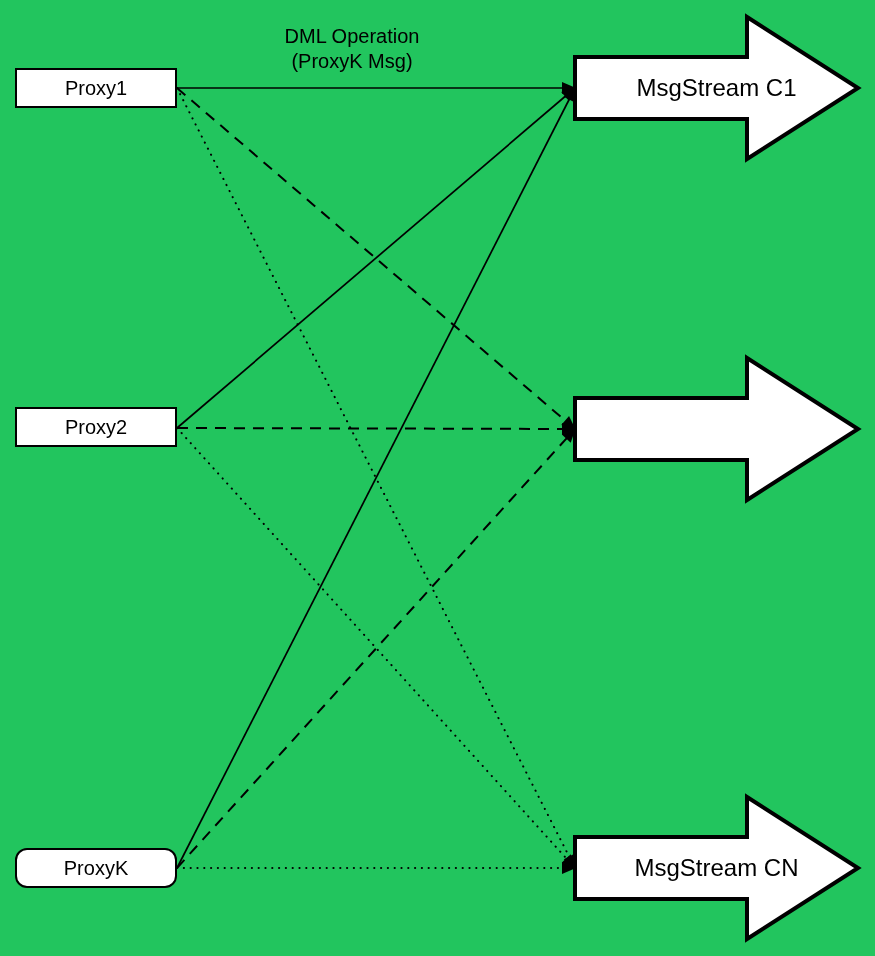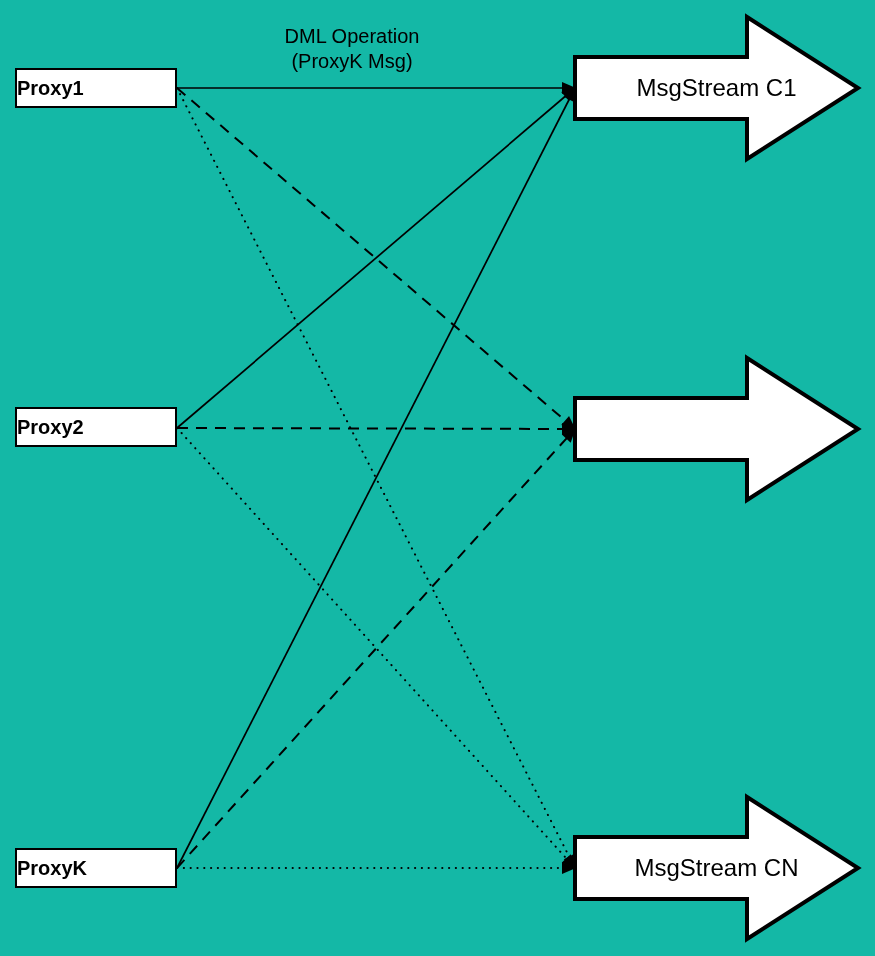--- a/index.html
+++ b/index.html
@@ -4,21 +4,21 @@
 <style>
   html, body {
     margin: 0;
     padding: 0;
     background: #ffffff;
   }
   .stage {
     position: relative;
     width: 875px;
     height: 956px;
-    background: #14b8a6;
+    background: #22c55e;
     font-family: "Liberation Sans", sans-serif;
     color: #000000;
     overflow: hidden;
   }
   .canvas-svg {
     position: absolute;
     left: 0;
     top: 0;
     width: 875px;
     height: 956px;
@@ -46,23 +46,22 @@
     line-height: 25px;
     white-space: nowrap;
   }
   .proxy {
     position: absolute;
     box-sizing: border-box;
     border: 2px solid #000000;
     background: #ffffff;
     display: flex;
     align-items: center;
-    justify-content: flex-start;
+    justify-content: center;
     font-size: 20px;
-    font-weight: bold;
   }
   .stream-label {
     position: absolute;
     left: 575px;
     width: 283px;
     text-align: center;
     font-size: 24px;
     line-height: 24px;
     pointer-events: none;
   }
@@ -97,20 +96,20 @@
     <div>DML Operation</div>
     <div>(ProxyK Msg)</div>
   </div>
 
   <div class="proxy" style="left: 15px; top: 68px; width: 162px; height: 40px;">
     <span>Proxy1</span>
   </div>
   <div class="proxy" style="left: 15px; top: 407px; width: 162px; height: 40px;">
     <span>Proxy2</span>
   </div>
-  <div class="proxy" style="left: 15px; top: 848px; width: 162px; height: 40px;">
+  <div class="proxy" style="left: 15px; top: 848px; width: 162px; height: 40px; border-radius: 12px;">
     <span>ProxyK</span>
   </div>
 
   <div class="stream-label" style="top: 76px;">MsgStream C1</div>
   <div class="stream-label" style="top: 856px;">MsgStream CN</div>
 
 </div>
 
 </body></html>

